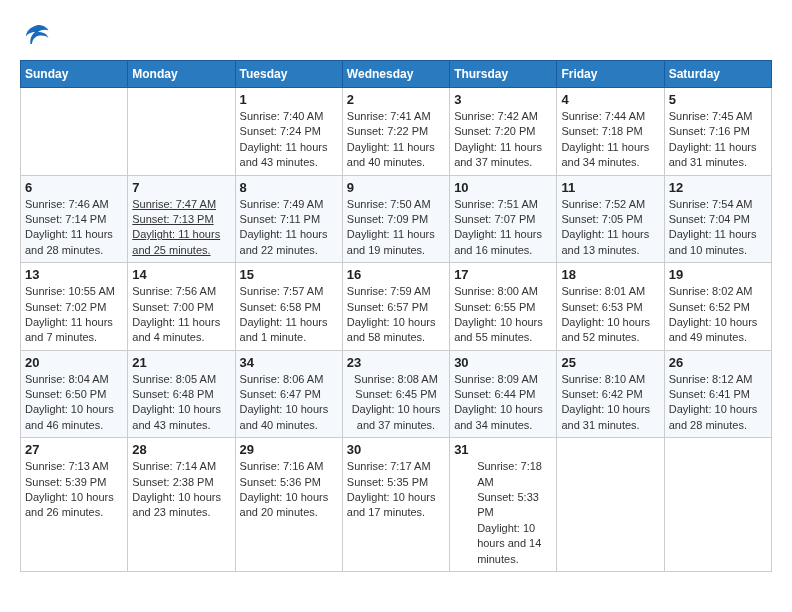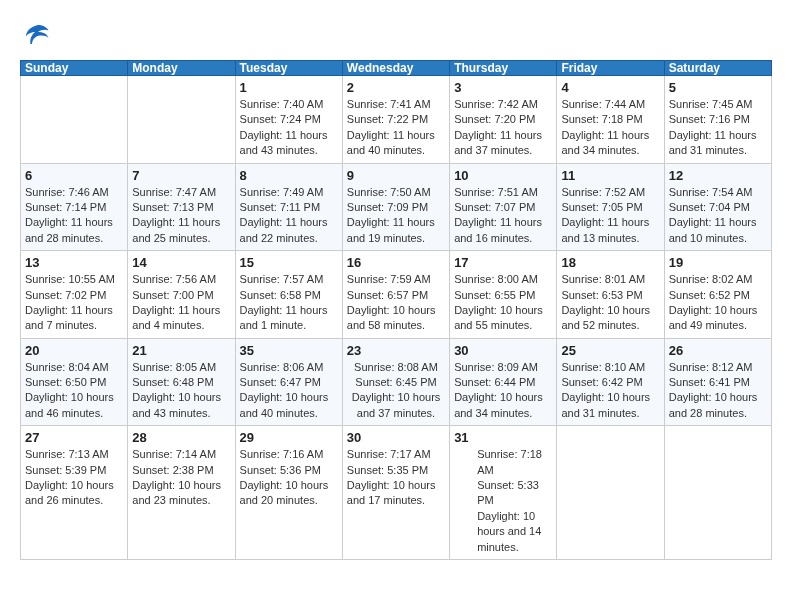--- a/index.html
+++ b/index.html
@@ -53,21 +53,21 @@
       color: #555;
     }
     .calendar {
       width: 100%;
       border-collapse: collapse;
       font-size: 11px;
     }
     .calendar th {
       background-color: #2a7abf;
       color: white;
-      padding: 0 4px;
+      padding: 6px 4px;
       text-align: left;
       font-size: 12px;
       font-weight: bold;
       border: 1px solid #1a5a9f;
     }
     .calendar td {
       vertical-align: top;
       padding: 4px;
       border: 1px solid #ccc;
       width: 107px;
@@ -163,21 +163,21 @@
       </tr>
       <tr class="row-alt">
         <td>
           <div class="day-number">6</div>
           <div class="day-info" style="white-space: pre-line;">Sunrise: 7:46 AM
 Sunset: 7:14 PM
 Daylight: 11 hours and 28 minutes.</div>
         </td>
         <td>
           <div class="day-number">7</div>
-          <div class="day-info" style="white-space: pre-line;">Sunrise: 7:47 AM
+          <div class="day-info" style="white-space: pre-line; text-decoration: underline;">Sunrise: 7:47 AM
 Sunset: 7:13 PM
 Daylight: 11 hours and 25 minutes.</div>
         </td>
         <td>
           <div class="day-number">8</div>
           <div class="day-info" style="white-space: pre-line;">Sunrise: 7:49 AM
 Sunset: 7:11 PM
 Daylight: 11 hours and 22 minutes.</div>
         </td>
         <td>
@@ -256,21 +256,21 @@
 Sunset: 6:50 PM
 Daylight: 10 hours and 46 minutes.</div>
         </td>
         <td>
           <div class="day-number">21</div>
           <div class="day-info" style="white-space: pre-line;">Sunrise: 8:05 AM
 Sunset: 6:48 PM
 Daylight: 10 hours and 43 minutes.</div>
         </td>
         <td>
-          <div class="day-number">35</div>
+          <div class="day-number">34</div>
           <div class="day-info" style="white-space: pre-line;">Sunrise: 8:06 AM
 Sunset: 6:47 PM
 Daylight: 10 hours and 40 minutes.</div>
         </td>
         <td>
           <div class="day-number">23</div>
           <div class="day-info" style="white-space: pre-line; text-align: center;">Sunrise: 8:08 AM
 Sunset: 6:45 PM
 Daylight: 10 hours and 37 minutes.</div>
         </td>

